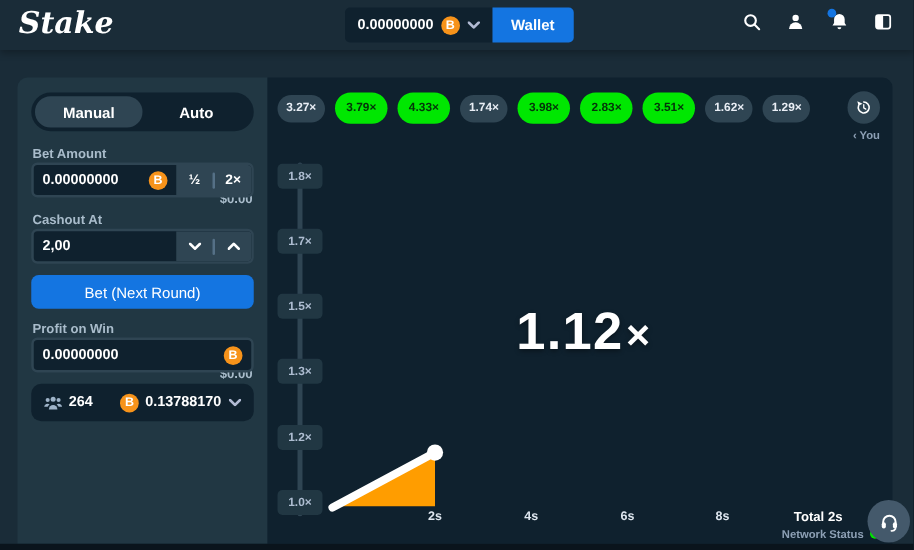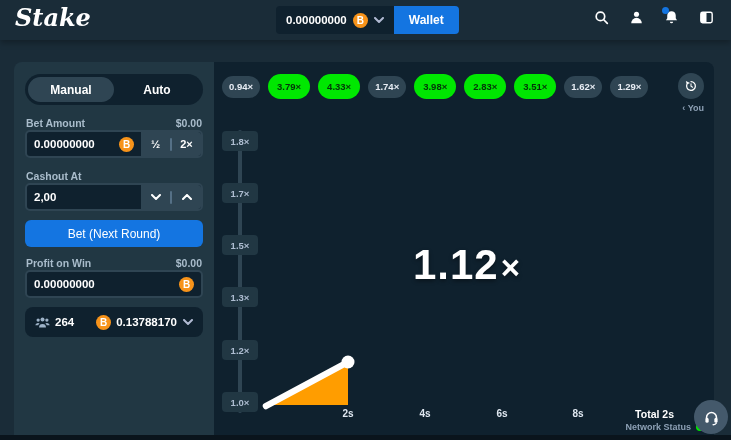--- a/index.html
+++ b/index.html
@@ -34,21 +34,21 @@
               background:#0f212e; border-radius:0 8px 0 0; }
   .bottom-strip{ position:absolute; left:0; top:435px; width:731px; height:5px; background:#0a141c; }
 
   
   .mode-toggle{ position:absolute; left:11px; top:12px; width:178px; height:31px;
                 background:#0f212e; border-radius:16px; display:flex; padding:3px; }
   .mode-tab{ flex:1; display:flex; align-items:center; justify-content:center; color:#fff;
              font-size:12px; font-weight:700; border-radius:13px; cursor:pointer; }
   .mode-tab.active{ background:#2f4553; }
   .field-label{ position:absolute; left:12px; color:#a9bccb; font-size:10.5px; font-weight:600; }
-  .field-usd{ position:absolute; right:12px; color:#a9bccb; font-size:10.5px; font-weight:600; }
+  .field-usd{ position:absolute; right:12px; color:#a9bccb; font-size:10.5px; font-weight:600;margin-top:36px; }
   .input-box{ position:absolute; left:11px; width:178px; height:28px; background:#0f212e;
               border:2px solid #2f4553; border-radius:5px; display:flex; align-items:center;
               overflow:hidden; }
   .input-value{ flex:1; color:#fff; font-size:11.5px; font-weight:700; padding-left:7px;
                 white-space:nowrap; }
   .input-coin{ margin-right:7px; }
   .side-btns{ height:100%; display:flex; align-items:center; background:#2f4553; flex:0 0 auto; }
   .side-btn{ width:29px; height:100%; display:flex; align-items:center; justify-content:center;
              color:#fff; font-size:11px; font-weight:700; cursor:pointer; }
   .side-div{ width:2px; height:13px; background:#557086; border-radius:1px; }
@@ -216,21 +216,21 @@
         <svg width="10" height="6" viewBox="0 0 10 6">
             <path d="M1 1l4 4 4-4" fill="none" stroke="#b1bad3" stroke-width="2" stroke-linecap="round"></path>
           </svg>
       </span>
     </div>
   </aside>
 
   <section class="game-area">
 
     <div class="history-row">
-      <span class="badge loss">0.94×</span>
+      <span class="badge loss">3.27×</span>
       <span class="badge win">3.79×</span>
       <span class="badge win">4.33×</span>
       <span class="badge loss">1.74×</span>
       <span class="badge win">3.98×</span>
       <span class="badge win">2.83×</span>
       <span class="badge win">3.51×</span>
       <span class="badge loss">1.62×</span>
       <span class="badge loss">1.29×</span>
     </div>
     <div class="hist-circle">

